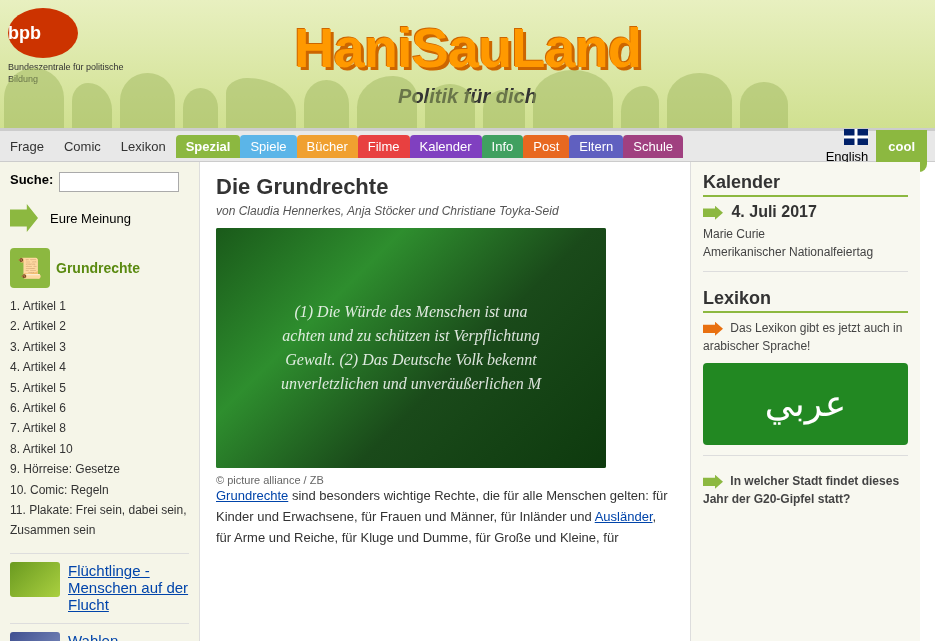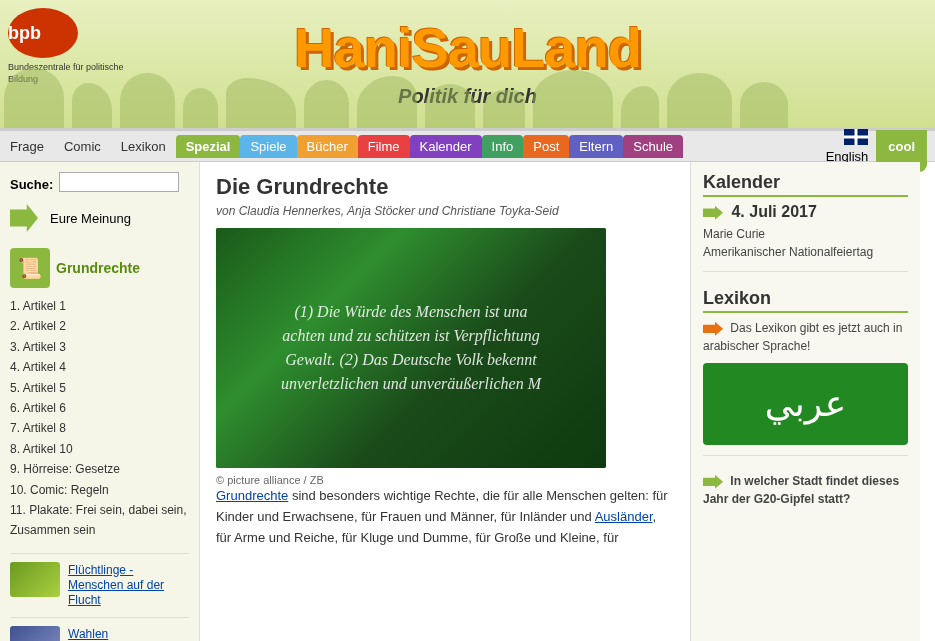--- a/index.html
+++ b/index.html
@@ -154,21 +154,21 @@
     
     #sidebar {
       width: 200px;
       background: #f5f5e8;
       padding: 10px;
       border-right: 1px solid #ddd;
       min-height: 500px;
     }
     #search-row {
       display: flex;
-      align-items: flex-end;
+      align-items: flex-start;
       gap: 6px;
       margin-bottom: 12px;
     }
     #search-label {
       font-weight: bold;
       font-size: 13px;
     }
     #search-input {
       border: 1px solid #aaa;
       padding: 2px 4px;
@@ -239,21 +239,21 @@
       align-items: center;
       justify-content: center;
     }
     .sidebar-thumb-img {
       width: 100%; height: 100%;
       background: linear-gradient(135deg, #6a9a20, #aad040);
     }
     .sidebar-bottom-text a {
       color: #0044aa;
       text-decoration: underline;
-      font-size: 12px;
+      font-size: 15px;
     }
 
     
     #content {
       flex: 1;
       padding: 12px 16px;
       background: #ffffff;
       max-width: 490px;
     }
     #article-title {

